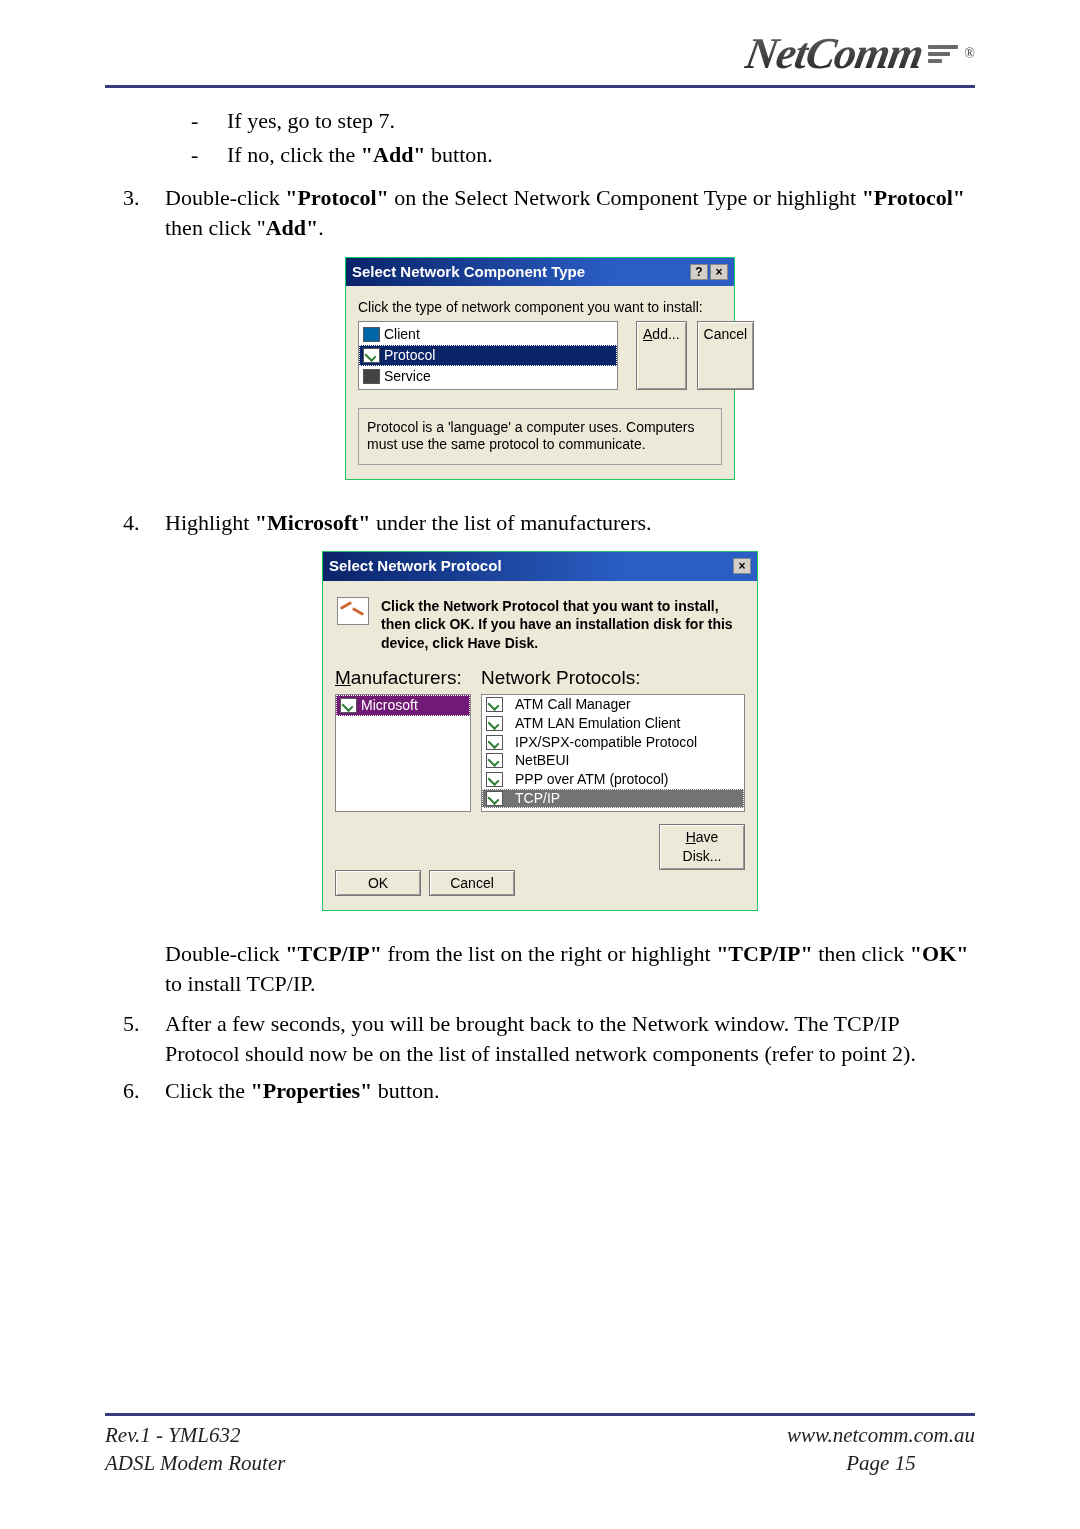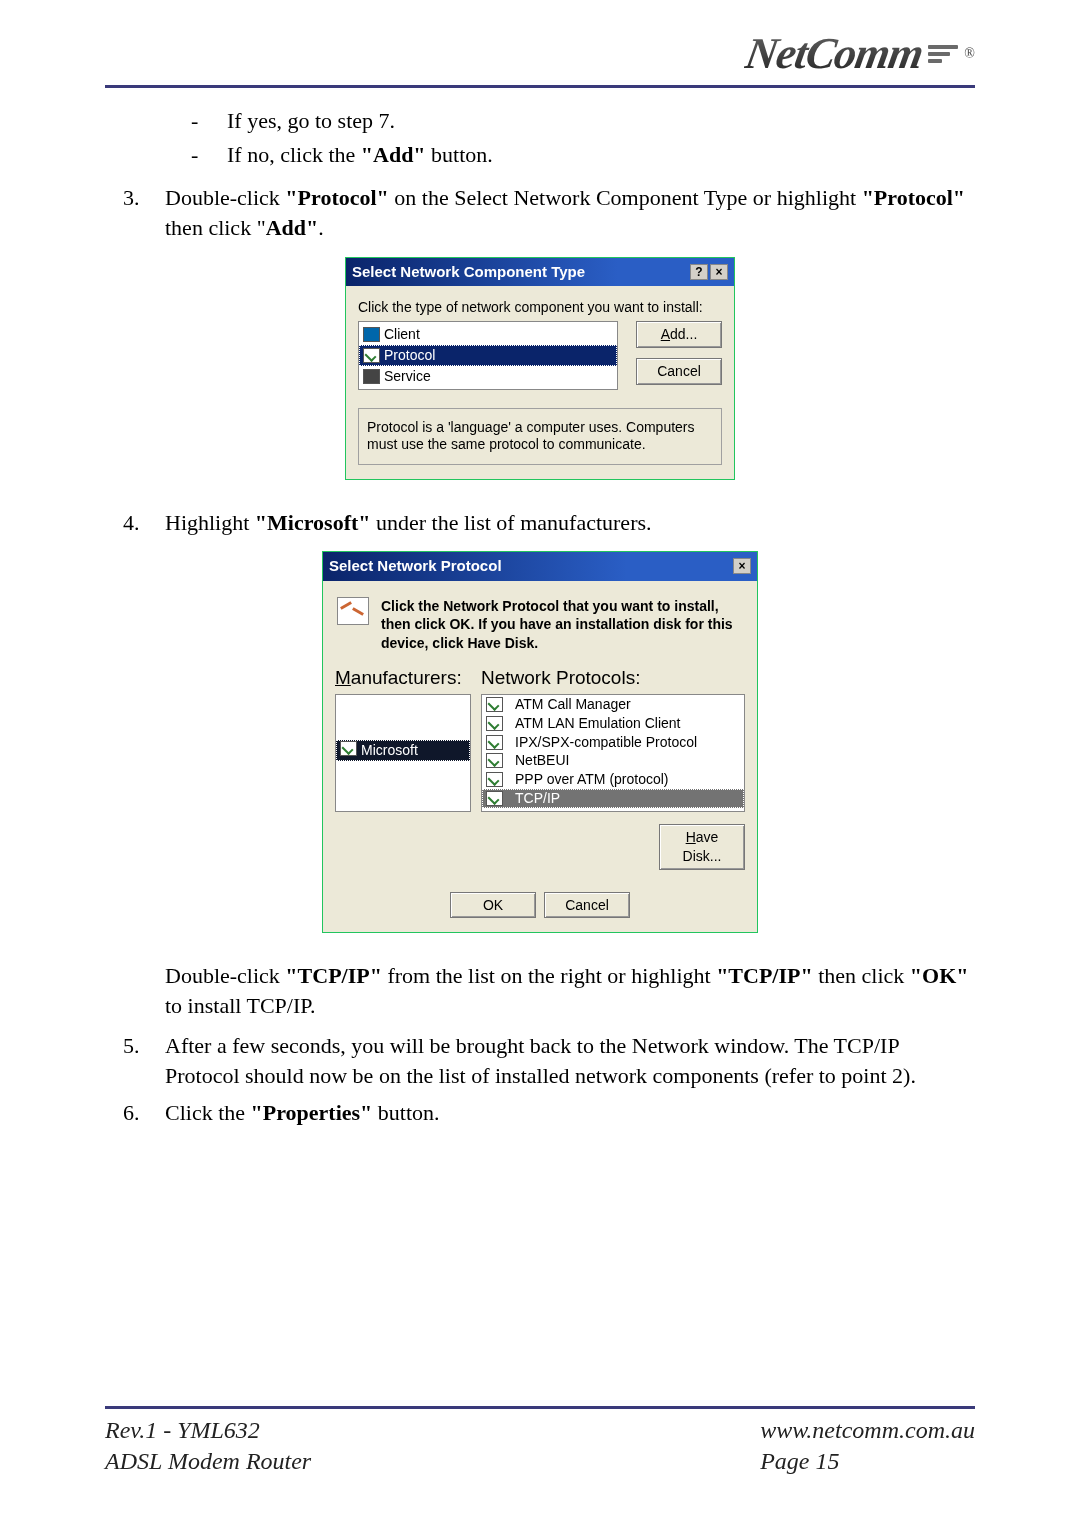--- a/index.html
+++ b/index.html
@@ -145,21 +145,21 @@
     position: relative;
   }
   .ico-proto::after {
     content: ""; position: absolute;
     left: 3px; top: 2px; width: 5px; height: 8px;
     border-left: 2px solid #2e7d32;
     border-bottom: 2px solid #2e7d32;
     transform: rotate(-45deg);
   }
   .dlg1-btns {
-    display: flex; flex-direction: column; gap: 10px;
+    display: flex; flex-direction: row; gap: 10px;
     width: 86px;
   }
   .win-btn {
     background: #ece9d8;
     border: 1px solid #777;
     box-shadow: inset 1px 1px 0 #fff, inset -1px -1px 0 #999;
     padding: 3px 6px;
     text-align: center;
     font-size: 14px;
   }
@@ -186,69 +186,68 @@
   .big-ico::before { top: 6px; left: 2px; transform: rotate(-30deg); }
   .big-ico::after { top: 12px; left: 14px; transform: rotate(30deg); }
   .dlg2-cols { display: flex; gap: 10px; }
   .col-label { font-size: 19px; margin-bottom: 3px; }
   .col-label .ul { text-decoration: underline; }
   .mfr {
     width: 136px; height: 118px;
     background: #fff; border: 1px solid #888;
   }
   .mfr .sel {
-    background: #0f172a; color: #fff;
+    background: #701a75; color: #fff;
     padding: 1px 4px;
     outline: 1px dotted #fff; outline-offset: -1px;
-    display: flex; align-items: flex-start; gap: 4px; margin-top: 45px;
+    display: flex; align-items: center; gap: 4px;
   }
   .proto-list {
     flex: 1; height: 118px;
     background: #fff; border: 1px solid #888;
     overflow: hidden;
   }
   .proto-list .li {
     padding: 0px 4px;
     display: flex; align-items: center; gap: 12px;
   }
   .proto-list .sel {
     background: #737373; color: #fff;
     outline: 1px dotted #fff; outline-offset: -1px;
   }
   .dlg2-have {
     display: flex; justify-content: flex-end;
     margin-top: 12px;
   }
   .dlg2-ok {
-    display: flex; justify-content: center; gap: 8px;
-    margin-top: 22px;
+    display: flex; justify-content: flex-start; gap: 8px;
   }
   .w-82 { width: 86px; }
   .indent-1 { padding-left: 60px; }
   .para-after-dlg { margin-top: 2px; }
   .footer-wrap {
     position: absolute;
     bottom: 52px;
     left: 105px;
     right: 105px;
   }
   .hr-bot {
     border: none;
     border-top: 3px solid #3a3a7a;
     margin-bottom: 6px;
   }
   .footer {
     display: flex;
     justify-content: space-between;
     font-style: italic;
-    font-size: 24px;
+    font-size: 21px;
     color: #222;
   }
   .footer .col { line-height: 1.3; }
-  .footer .right { text-align: left; }
+  .footer .right { text-align: center; }
 </style>
 </head>
 <body>
 
 <div class="page">
   <div class="logo-row">
     <span class="logo">NetComm</span>
     <span class="logo-lines">
       <span></span>
         <span style="width:22px"></span>

